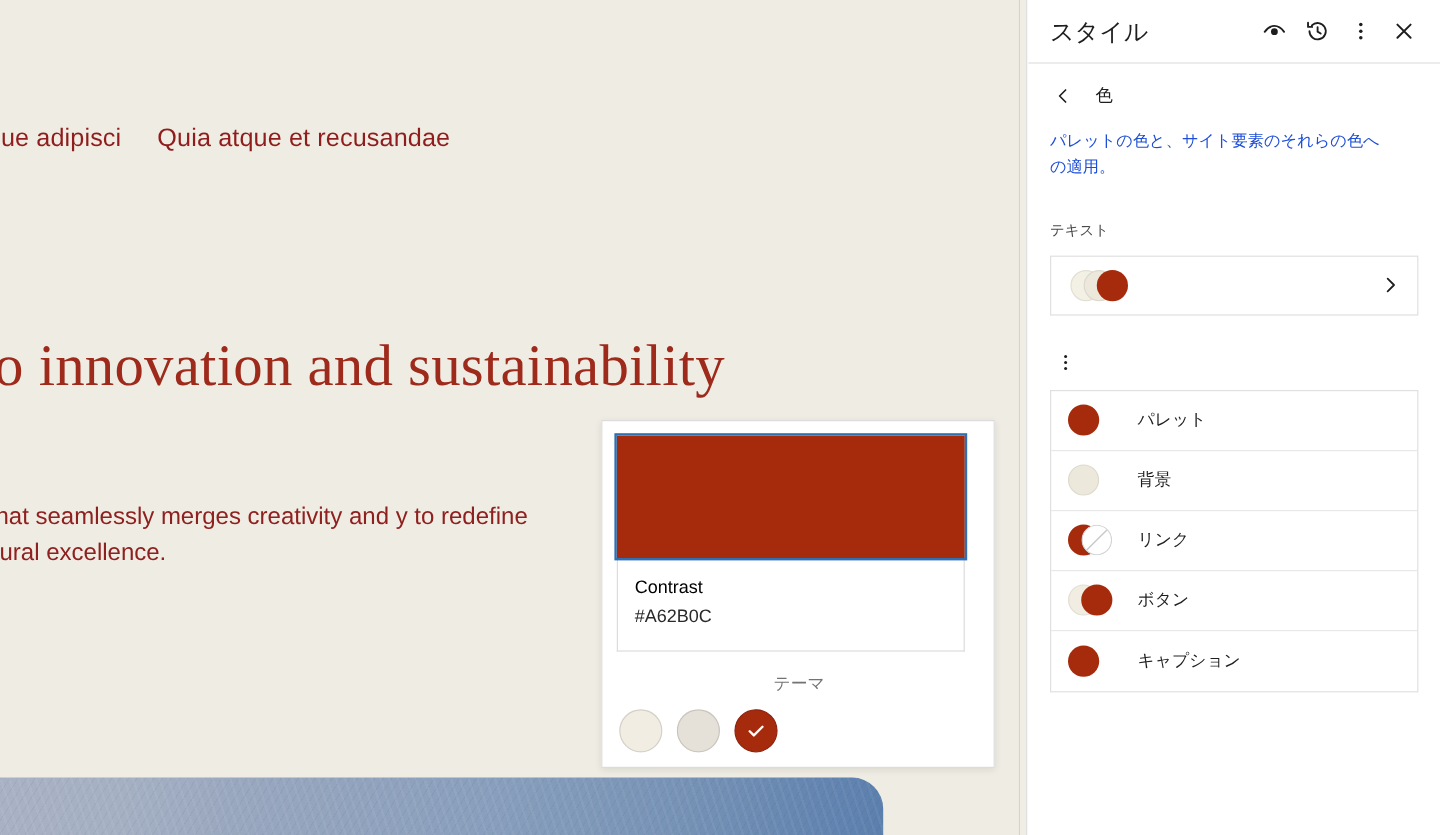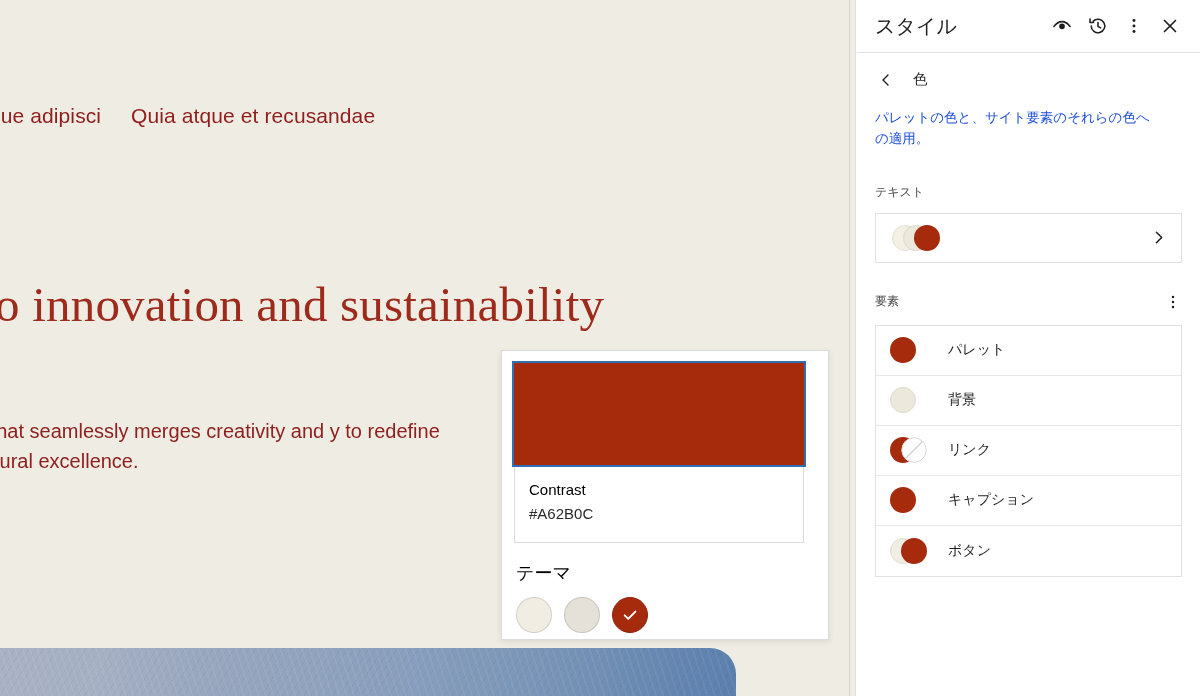--- a/index.html
+++ b/index.html
@@ -95,21 +95,21 @@
   .swatch-info {
     width: 290px;
     border: 1px solid #dcdcdc;
     border-top: none;
     padding: 14px 14px 16px 14px;
   }
   .swatch-name { font-size: 15px; color: #000000; line-height: 1.5; }
   .swatch-hex { font-size: 15px; color: #2a2a2a; line-height: 1.6; }
   .theme-label {
     margin-top: 18px; margin-left: 2px;
-    font-size: 18px; color: #000000;
+    font-size: 14px; color: #737373; text-align: center;
   }
   .theme-swatches {
     display: flex; gap: 12px;
     margin-top: 12px; margin-left: 2px;
   }
   .theme-swatch {
     width: 36px; height: 36px; border-radius: 50%;
     border: 1px solid rgba(0,0,0,0.12);
     display: flex; align-items: center; justify-content: center;
     cursor: pointer;
@@ -311,21 +311,20 @@
         <div class="c" style="left:22px;background:#a62b0c"></div>
       </div>
       <span class="chev-right">
         <svg width="17" height="17" viewBox="0 0 24 24">
           <path d="M9 4.5l7.5 7.5L9 19.5" fill="none" stroke="#1e1e1e" stroke-width="2.1" stroke-linecap="round" stroke-linejoin="round"></path>
         </svg>
       </span>
     </div>
 
     <div class="elements-head">
-      <div class="sb-label">要素</div>
       <button class="icon-btn" style="width:26px;height:26px">
         <svg width="20" height="20" viewBox="0 0 24 24">
           <circle cx="12" cy="6" r="1.5" fill="#1e1e1e"></circle>
           <circle cx="12" cy="12" r="1.5" fill="#1e1e1e"></circle>
           <circle cx="12" cy="18" r="1.5" fill="#1e1e1e"></circle>
         </svg>
       </button>
     </div>
 
     <div class="elements-list">
@@ -350,29 +349,29 @@
           <svg class="dot" style="left:11px;background:transparent" width="26" height="26" viewBox="0 0 26 26">
             <circle cx="13" cy="13" r="12.3" fill="#ffffff" stroke="#d4d4d4" stroke-width="1"></circle>
             <path d="M4.6 21.4L21.4 4.6" stroke="#c9c9c9" stroke-width="1.2"></path>
           </svg>
         </div>
         <div class="el-label">リンク</div>
       </div>
 
       <div class="el-row">
         <div class="ind">
-          <div class="dot" style="left:0;background:#a62b0c"></div>
-        </div>
-        <div class="el-label">キャプション</div>
-      </div>
-
-      <div class="el-row">
-        <div class="ind">
           <div class="dot" style="left:0;background:#f1ede3;border:1px solid #e2ded2"></div>
           <div class="dot" style="left:11px;background:#a62b0c"></div>
         </div>
         <div class="el-label">ボタン</div>
       </div>
 
+      <div class="el-row">
+        <div class="ind">
+          <div class="dot" style="left:0;background:#a62b0c"></div>
+        </div>
+        <div class="el-label">キャプション</div>
+      </div>
+
 
     </div>
   </div>
 </div>
 
 </body></html>

